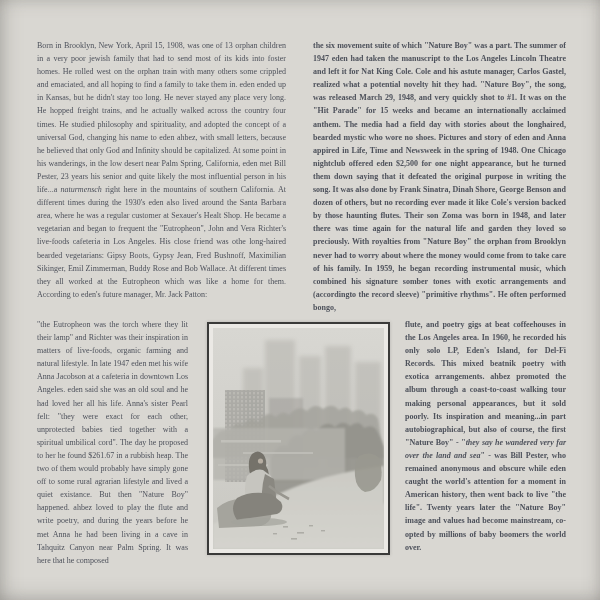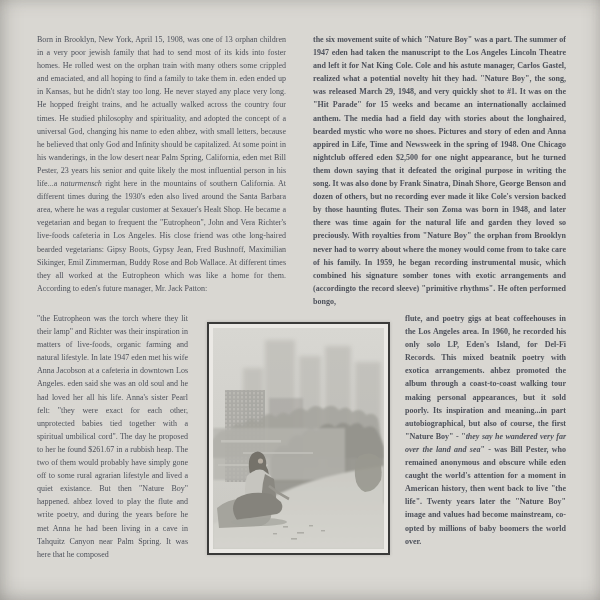--- a/index.html
+++ b/index.html
@@ -12,21 +12,21 @@
   }
   .page::after{
     content:"";position:absolute;inset:0;pointer-events:none;
     box-shadow:
       inset 14px 0 20px -12px rgba(98,96,92,.38),
       inset -12px 0 18px -12px rgba(98,96,92,.30),
       inset 0 -14px 20px -12px rgba(98,96,92,.32),
       inset 0 12px 18px -12px rgba(98,96,92,.22);
   }
   .col{
-    position:absolute;top:33px;
+    position:absolute;top:39px;
     font-size:8px;line-height:13.1px;
     color:#4d515b;
     text-align:justify;
   }
   .col-left{left:37px;width:249px;}
   .col-right{left:313px;width:253px;font-weight:bold;}
   .col p{margin:0;padding:0;}
   p.wide{min-height:279px;}
   p.narrow-left{width:151px;}
   p.narrow-right{width:161px;margin-left:92px !important;}

